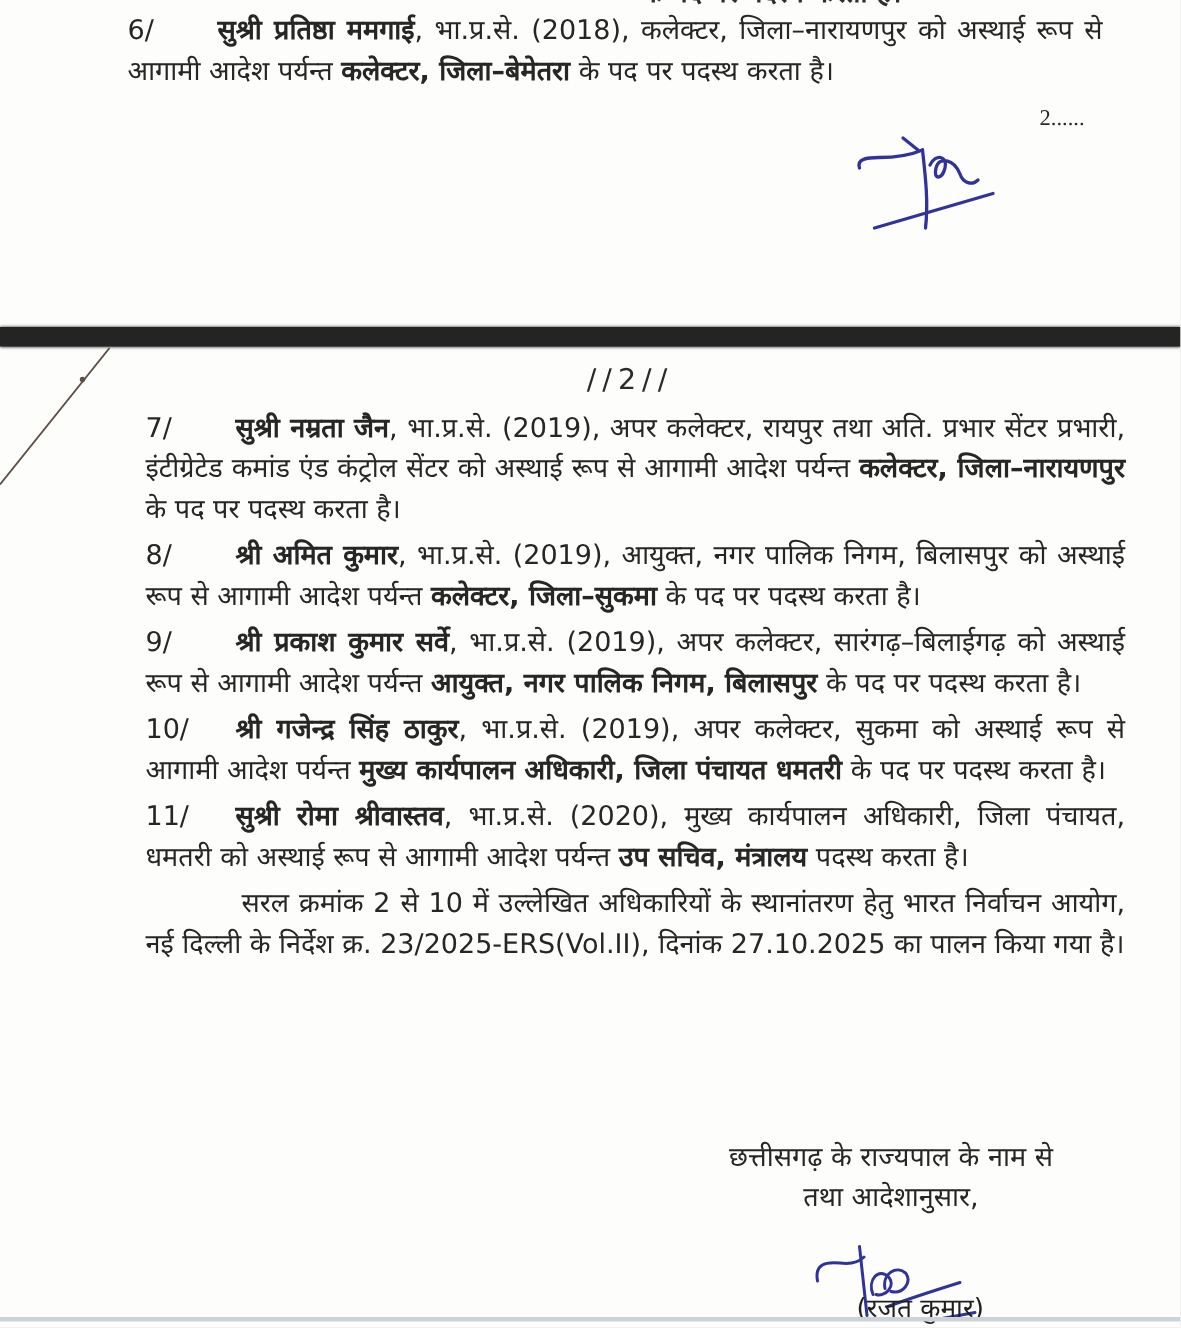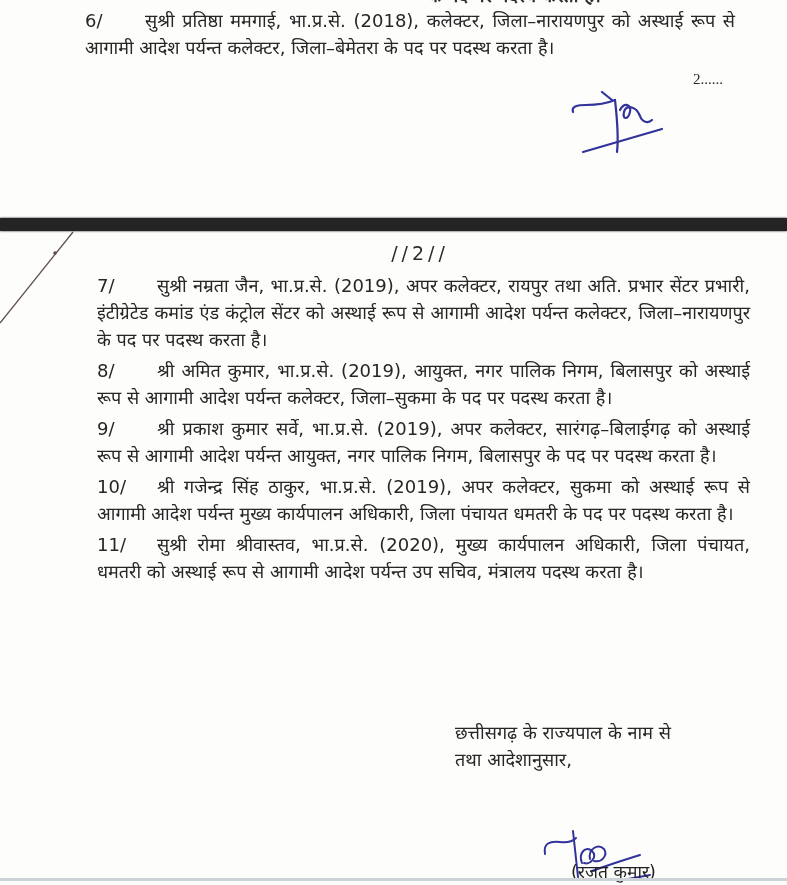--- a/index.html
+++ b/index.html
@@ -17,21 +17,21 @@
   #top-fragment .clip-inner{
     display:block;margin-top:-15px;font-size:18px;line-height:22px;
     white-space:nowrap;color:#2e2e2e;font-weight:bold;
   }
   
   .para{
     margin:0;font-size:18px;line-height:27px;text-align:justify;
     color:#262626;
   }
   .num{display:inline-block;width:60px;}
-  .b{font-weight:normal;}
+  .b{font-weight:bold;}
   #entry6-para{position:absolute;left:85px;top:7px;width:650px;}
   #continuation{
     position:absolute;left:693px;top:71px;
     font-family:"Liberation Serif",serif;font-size:15px;color:#2b2b2b;
   }
   #file-path{
     position:absolute;left:85px;top:87px;
     font-family:"Liberation Serif",serif;font-size:11.5px;color:#222;
     letter-spacing:.2px;
   }
@@ -42,22 +42,22 @@
   }
   #diag-line{position:absolute;left:0;top:225px;}
   #page2-marker{
     position:absolute;left:280px;top:242px;width:280px;
     text-align:center;font-size:19px;letter-spacing:4px;color:#2b2b2b;
   }
   #main-block{position:absolute;left:97px;top:272px;width:653px;}
   #main-block .entry{margin:0 0 4px 0;}
   #closing-para{margin:2px 0 0 0;text-indent:64px;}
   #authority-block{
-    position:absolute;left:455px;top:719px;width:278px;
-    text-align:left;font-size:18px;line-height:27px;color:#262626;
+    position:absolute;left:455px;top:758px;width:278px;
+    text-align:center;font-size:18px;line-height:27px;color:#262626;
   }
   #sig2{position:absolute;left:520px;top:819px;}
   #signatory{
     position:absolute;left:541px;top:859px;font-size:17.5px;color:#1f1f1f;
     white-space:nowrap;
     margin-left:30px;
   }
   #bottom-edge{
     position:absolute;left:0;top:878px;width:787px;height:3px;
     background:#ccd2d7;
@@ -115,20 +115,21 @@
     </p>
 
     <p class="para entry">
       <span class="num">10/</span><span class="b">श्री गजेन्द्र सिंह ठाकुर</span><span>, भा.प्र.से. (2019), अपर कलेक्टर, सुकमा को अस्थाई रूप से आगामी आदेश पर्यन्त </span><span class="b">मुख्य कार्यपालन अधिकारी, जिला पंचायत धमतरी</span><span> के पद पर पदस्थ करता है।</span>
     </p>
 
     <p class="para entry">
       <span class="num">11/</span><span class="b">सुश्री रोमा श्रीवास्तव</span><span>, भा.प्र.से. (2020), मुख्य कार्यपालन अधिकारी, जिला पंचायत, धमतरी को अस्थाई रूप से आगामी आदेश पर्यन्त </span><span class="b">उप सचिव, मंत्रालय</span><span> पदस्थ करता है।</span>
     </p>
 
+    <p class="para" id="closing-para">सरल क्रमांक 2 से 10 में उल्लेखित अधिकारियों के स्थानांतरण हेतु भारत निर्वाचन आयोग, नई दिल्ली के निर्देश क्र. 23/2025-ERS(Vol.II), दिनांक 27.10.2025 का पालन किया गया है।</p>
   </div>
 
   <div id="authority-block">
     <div>छत्तीसगढ़ के राज्यपाल के नाम से</div>
     <div>तथा आदेशानुसार,</div>
   </div>
 
   <svg id="sig2" width="150" height="62" viewBox="0 0 150 62">
     <g fill="none" stroke="#31339b" stroke-width="2" stroke-linecap="round">
       <path d="M25,35 C23,24 30,22 40,23 C48,24 53,22 56,19"></path>

